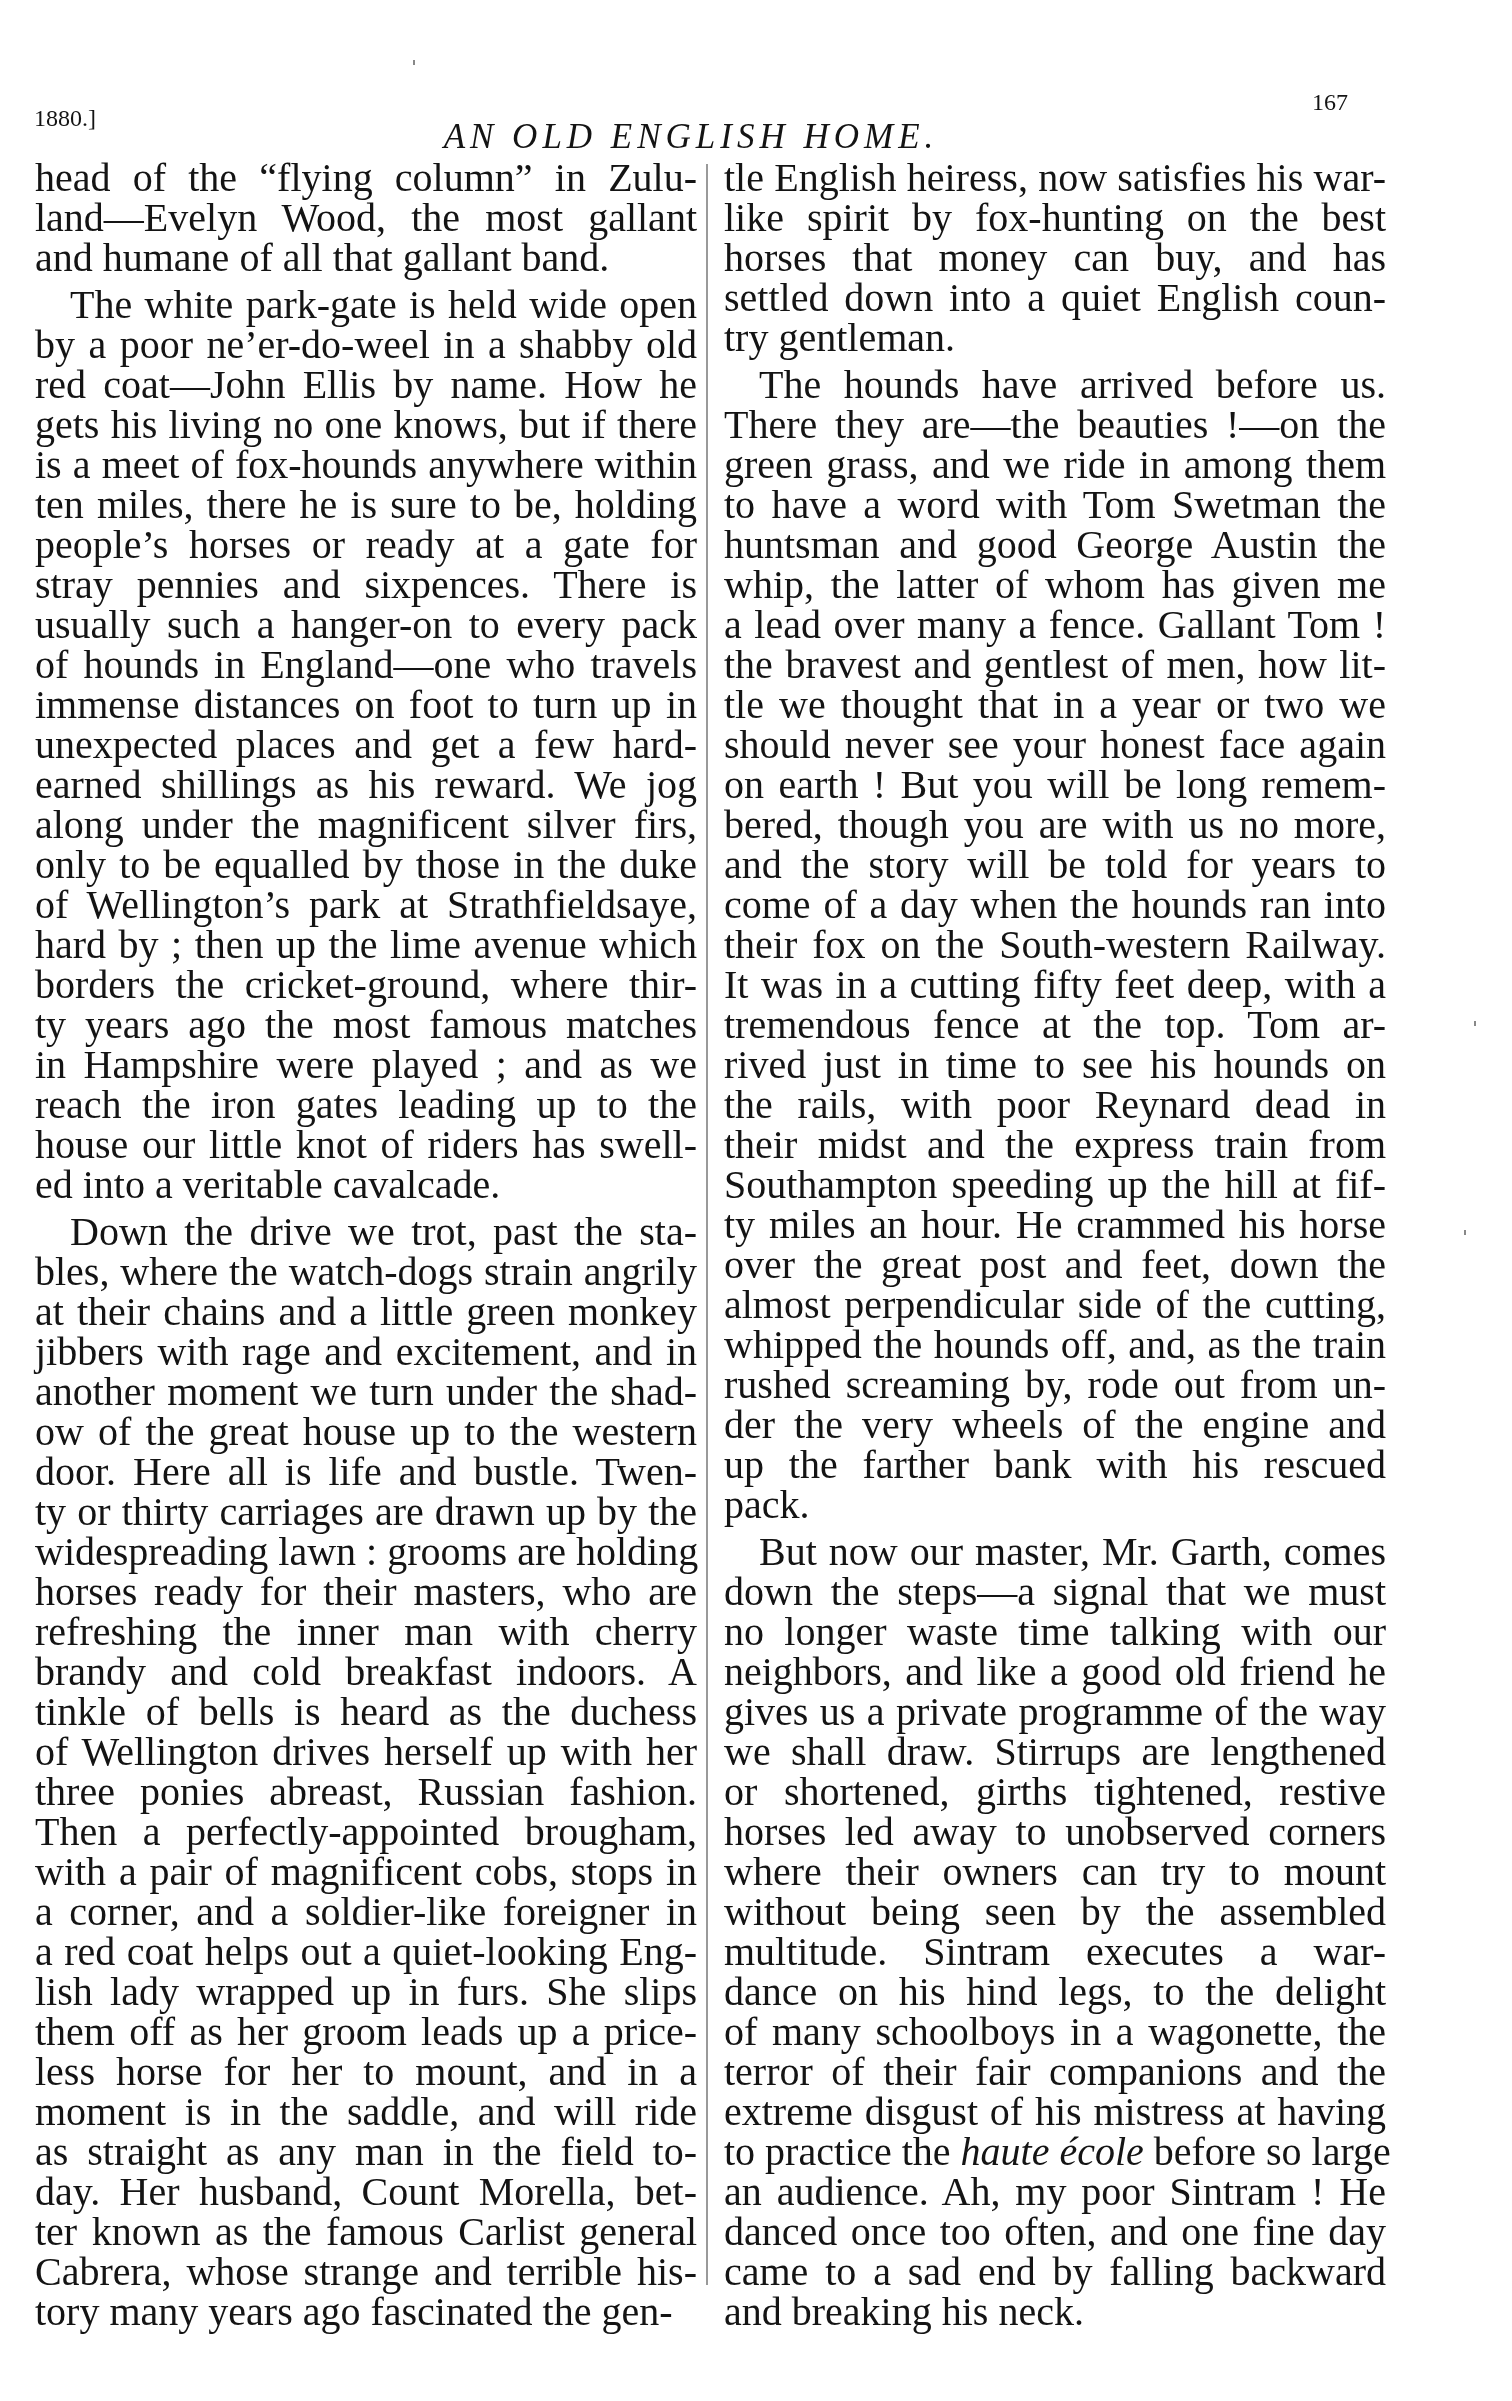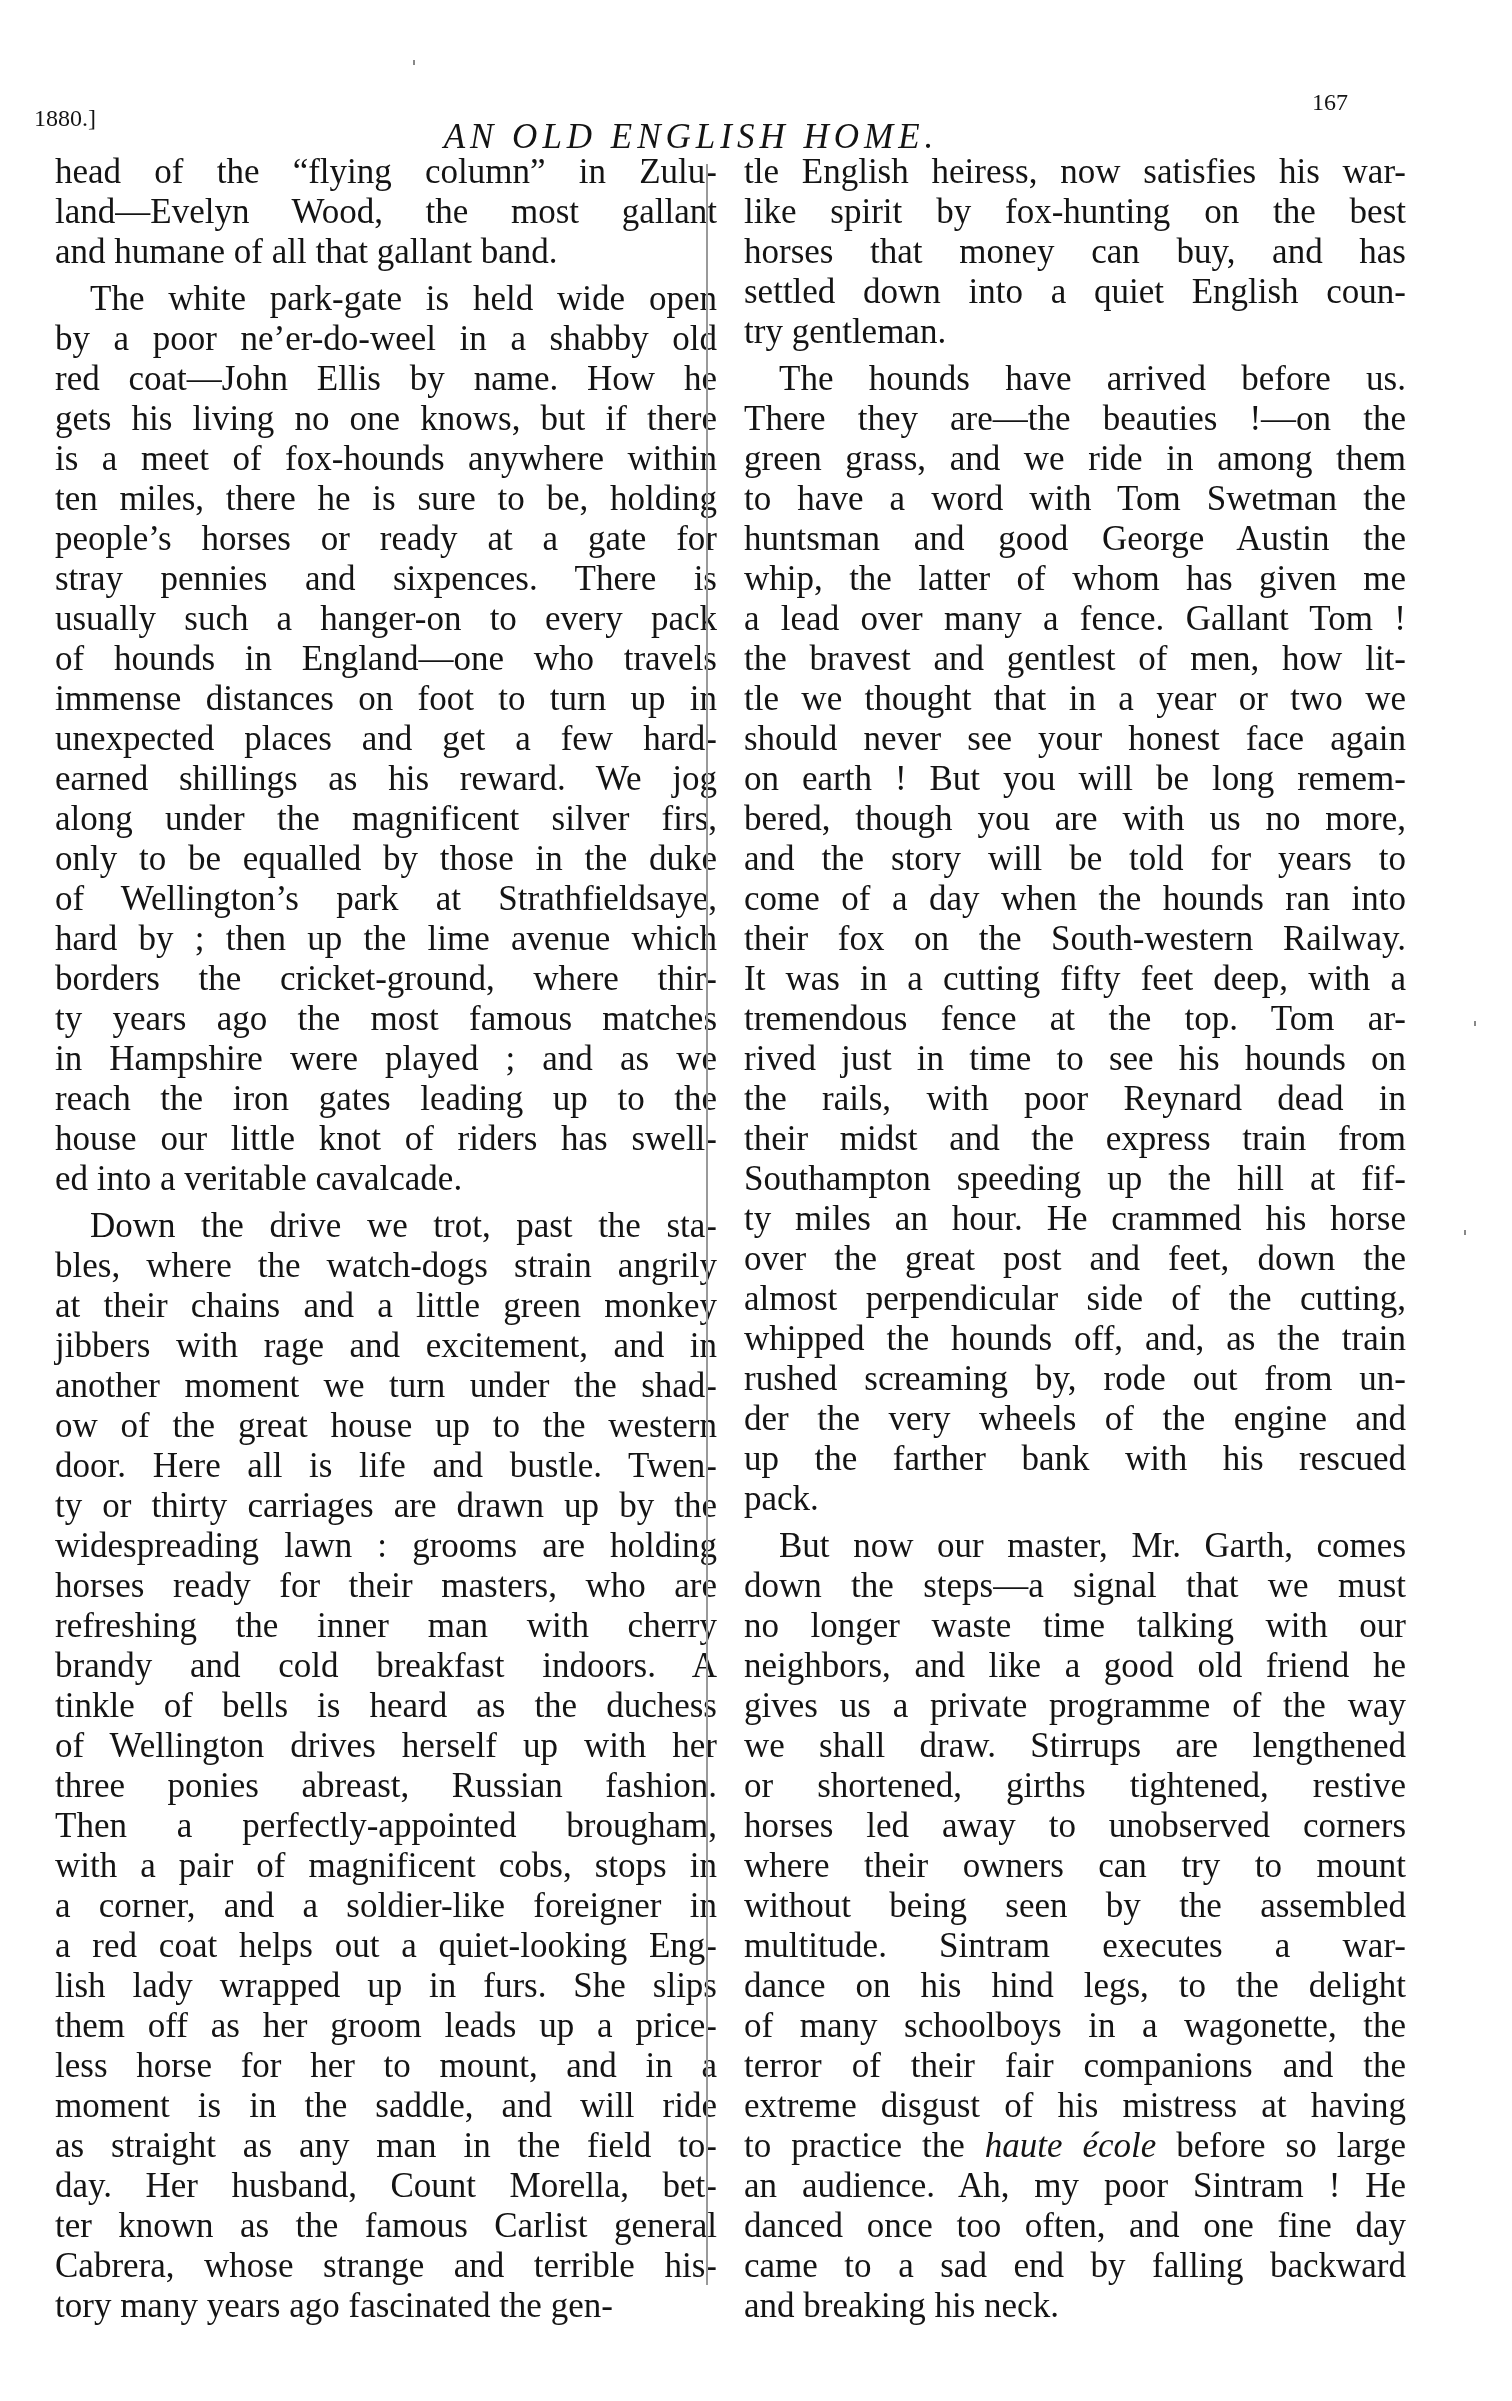--- a/index.html
+++ b/index.html
@@ -3,22 +3,22 @@
 <meta charset="utf-8">
 <style>
   html, body { margin: 0; padding: 0; background: #ffffff; }
   body { width: 1513px; height: 2401px; position: relative; overflow: hidden;
          font-family: "Liberation Serif", "DejaVu Serif", serif; color: #141414; }
   .header { position: absolute; top: 89px; left: 34px; width: 1314px; height: 60px; }
   .hdr-left { position: absolute; left: 0; top: 16px; font-size: 24px; }
   .hdr-title { position: absolute; left: 0; right: 0; top: 0; text-align: center;
                font-style: italic; font-size: 35px; letter-spacing: 5px; margin-top: 28px; }
   .hdr-right { position: absolute; right: 0; top: 0; font-size: 24px; }
-  .col { position: absolute; top: 152px; width: 662px; font-size: 35px;
-         line-height: 40px; text-align: justify; margin-left: 20px; }
+  .col { position: absolute; top: 158px; width: 662px; font-size: 40px;
+         line-height: 40px; text-align: justify; }
   .col-left { left: 35px; }
   .col-right { left: 724px; }
   .divider { position: absolute; left: 706px; top: 164px; width: 1.5px; height: 2121px; background: #9a9a9a; }
   p { margin: 0 0 7px 0; text-indent: 0; }
   .line { display: block; text-align: justify; text-align-last: justify; white-space: nowrap; }
   .line.last { text-align-last: left; }
   em { font-style: italic; }
   .speck { position: absolute; width: 2px; height: 5px; background: #888; }
 </style>
 </head>

